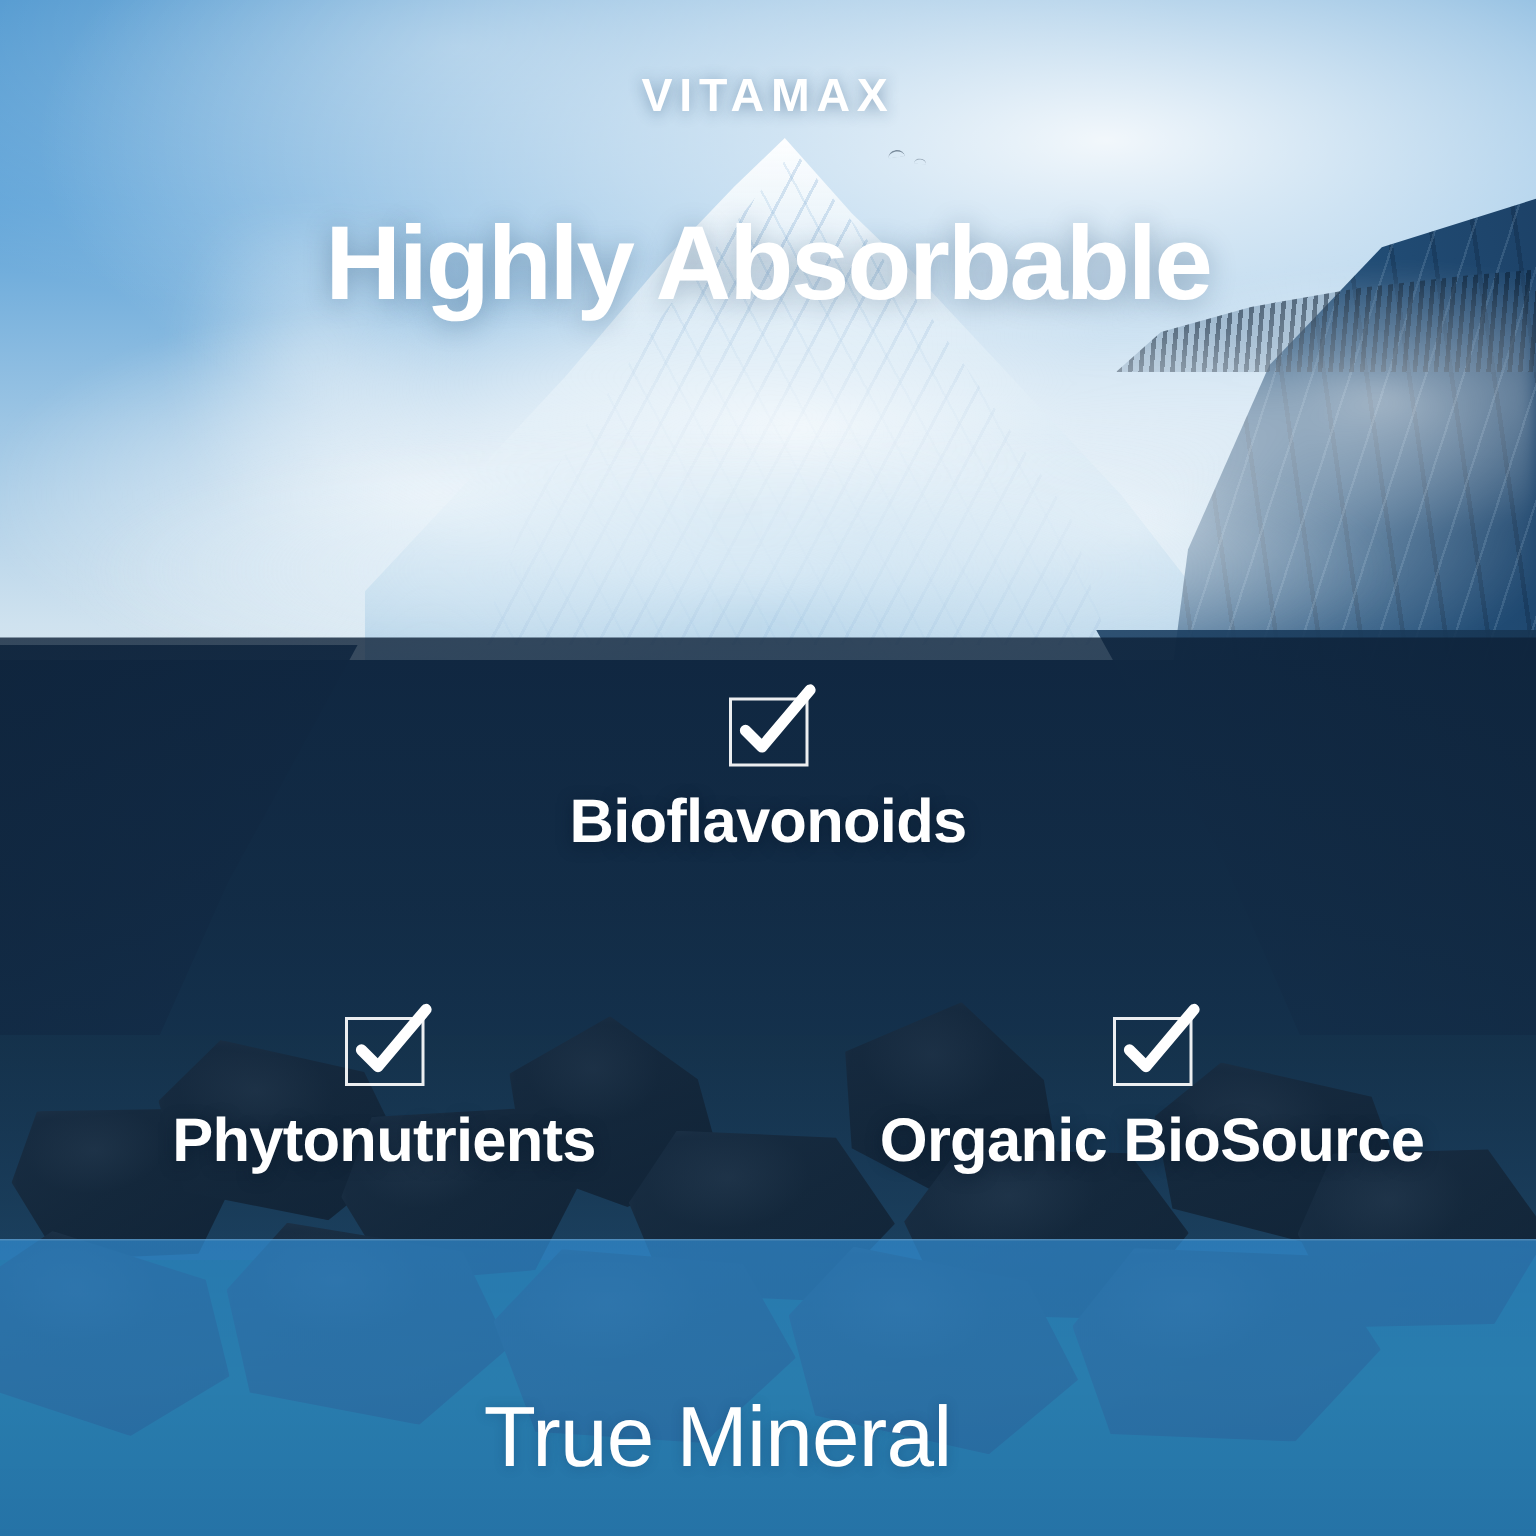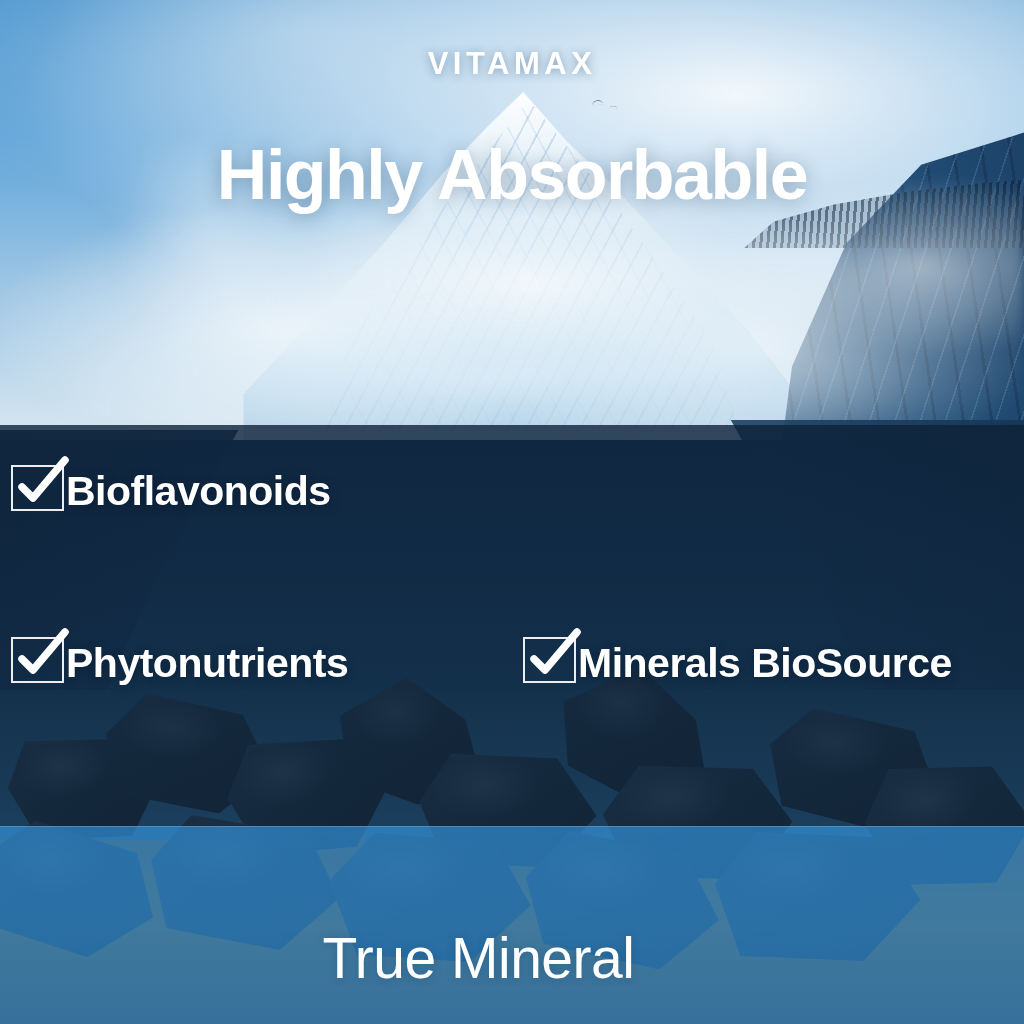--- a/index.html
+++ b/index.html
@@ -9,21 +9,21 @@
     background:#0d1b2a;
     font-family:"Liberation Sans", sans-serif;
     overflow:hidden;
   }
 
   
   .poster {
     position:relative;
     width:1024px; height:1024px;
     overflow:hidden;
-    background:#a16207;
+    background:#0f766e;
   }
 
   
   .scene { position:absolute; inset:0; overflow:hidden; }
 
   
   .sky {
     position:absolute; left:0; top:0; width:1024px; height:520px;
     background:
       radial-gradient(120% 90% at 72% 18%, rgba(255,255,255,.92) 0%, rgba(255,255,255,.55) 26%, rgba(255,255,255,0) 58%),
@@ -178,21 +178,21 @@
   .headline .hl-line.l2 { font-size:70px; }
 
   
   .features {
     position:absolute; top:455px; left:0; width:1024px;
   }
   .feat-row { display:flex; }
   .feat {
     flex:1 1 50%;
     display:flex;
-    flex-direction:row;
+    flex-direction:column;
     align-items:center;
     padding:0 8px;
   }
   .feat-row.row2 { margin-top:100px; }
 
   .checkbox-icon {
     position:relative;
     width:58px; height:58px;
     margin-bottom:14px;
   }
@@ -309,21 +309,21 @@
           <span class="feat-label">Phytonutrients</span>
         </div>
 
         <div class="feat">
           <span class="checkbox-icon">
             <span class="box"></span>
             <svg width="58" height="58" viewBox="0 0 58 58" aria-hidden="true">
               <path d="M14 32 L25 43 L57 5" fill="none" stroke="#ffffff" stroke-width="7.5" stroke-linecap="round" stroke-linejoin="round"></path>
             </svg>
           </span>
-          <span class="feat-label">Minerals BioSource</span>
+          <span class="feat-label">Organic BioSource</span>
         </div>
       </div>
 
     </div>
 
     <div class="footer-text">
       <span>True Mineral</span>
     </div>
 
   </div>

